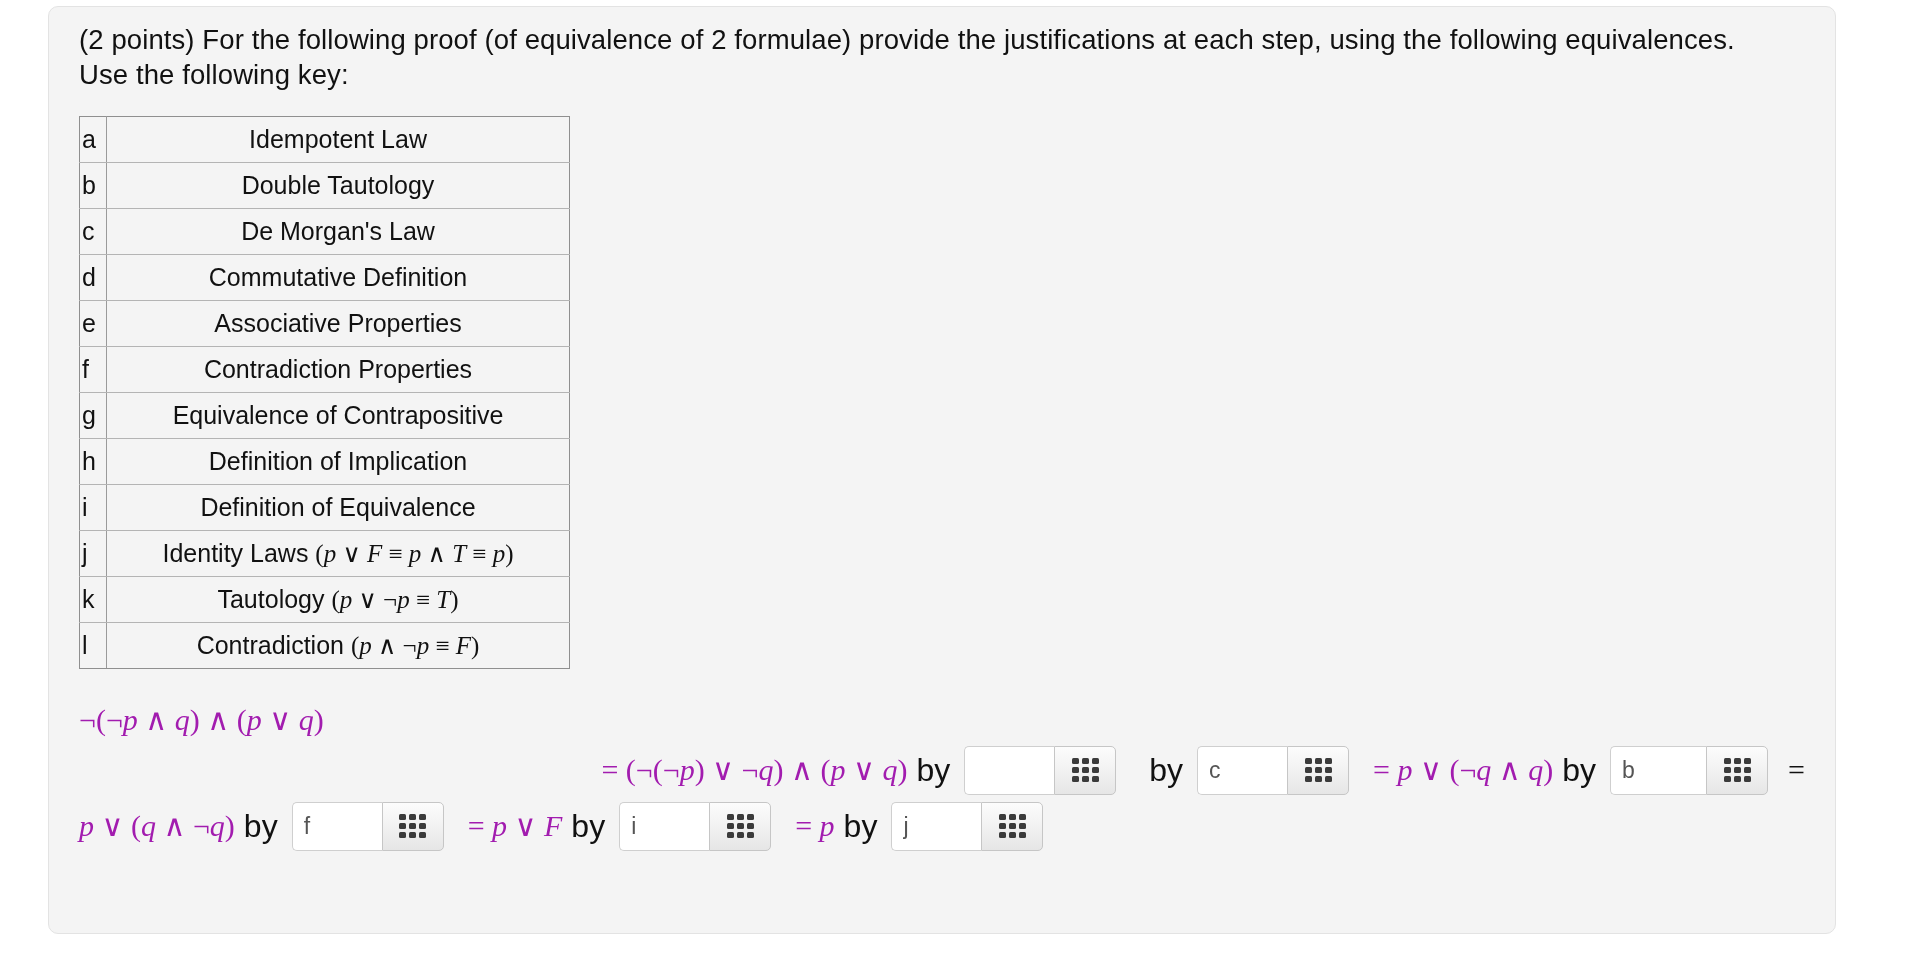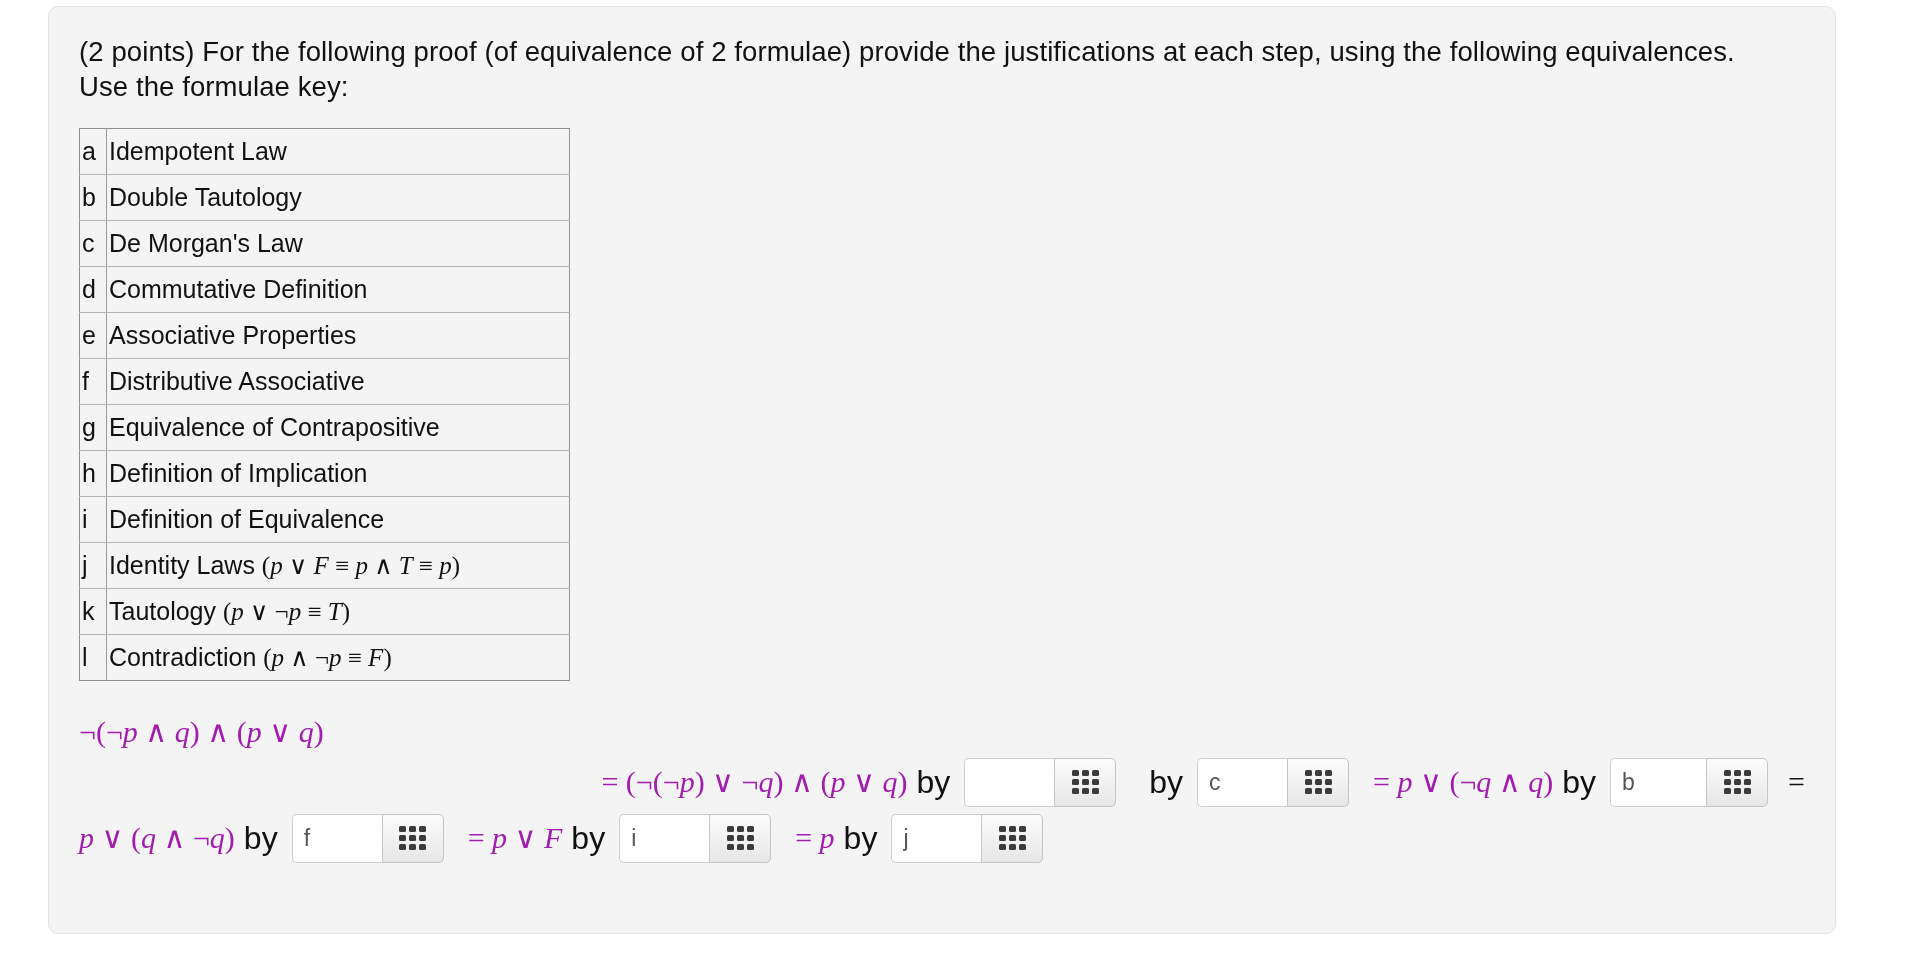--- a/index.html
+++ b/index.html
@@ -19,21 +19,21 @@
   #question-panel {
     position: absolute;
     left: 48px;
     top: 6px;
     width: 1788px;
     height: 928px;
     background: #f4f4f4;
     border: 1px solid #e3e3e3;
     border-radius: 10px;
     box-sizing: border-box;
-    padding: 28px 30px 0 30px;
+    padding: 16px 30px 0 30px;
   }
 
   .prompt {
     font-size: 27.5px;
     line-height: 1.26;
     color: #111111;
     max-width: 1760px;
     letter-spacing: 0.1px;
   }
   .prompt .line2 { display: block; }
@@ -61,20 +61,21 @@
     vertical-align: middle;
     background: #f4f4f4;
   }
   td.key-letter {
     width: 22px;
     text-align: left;
     padding-left: 5px;
     border-right: 1px solid #b9b9b9;
   }
   td.key-law {
+    text-align: center;
     white-space: nowrap;
   }
   table.key-table tr td { border-top: 1px solid #b4b4b4; border-bottom: 1px solid #b4b4b4; }
   table.key-table tr:first-child td { border-top: 1px solid #8f8f8f; }
   table.key-table tr:last-child td { border-bottom: 1px solid #8f8f8f; }
   table.key-table tr td:first-child { border-left: 1px solid #8f8f8f; }
   table.key-table tr td:last-child { border-right: 1px solid #8f8f8f; }
 
   
   .math {
@@ -190,21 +191,21 @@
   }
   .widget-wide .answer-input { width: 96px; }
 </style>
 </head>
 <body>
 
 <div id="question-panel">
 
   <div class="prompt">
     <span>(2 points) For the following proof (of equivalence of 2 formulae) provide the justifications at each step, using the following equivalences.</span>
-    <span class="line2">Use the formulae key:</span>
+    <span class="line2">Use the following key:</span>
   </div>
 
   <div id="key-table-wrap">
     <table class="key-table">
       <tbody id="key-table-body">
           <tr>
             <td class="key-letter">a</td>
             <td class="key-law">Idempotent Law</td>
           </tr>
           <tr>
@@ -218,21 +219,21 @@
           <tr>
             <td class="key-letter">d</td>
             <td class="key-law">Commutative Definition</td>
           </tr>
           <tr>
             <td class="key-letter">e</td>
             <td class="key-law">Associative Properties</td>
           </tr>
           <tr>
             <td class="key-letter">f</td>
-            <td class="key-law">Distributive Associative</td>
+            <td class="key-law">Contradiction Properties</td>
           </tr>
           <tr>
             <td class="key-letter">g</td>
             <td class="key-law">Equivalence of Contrapositive</td>
           </tr>
           <tr>
             <td class="key-letter">h</td>
             <td class="key-law">Definition of Implication</td>
           </tr>
           <tr>

